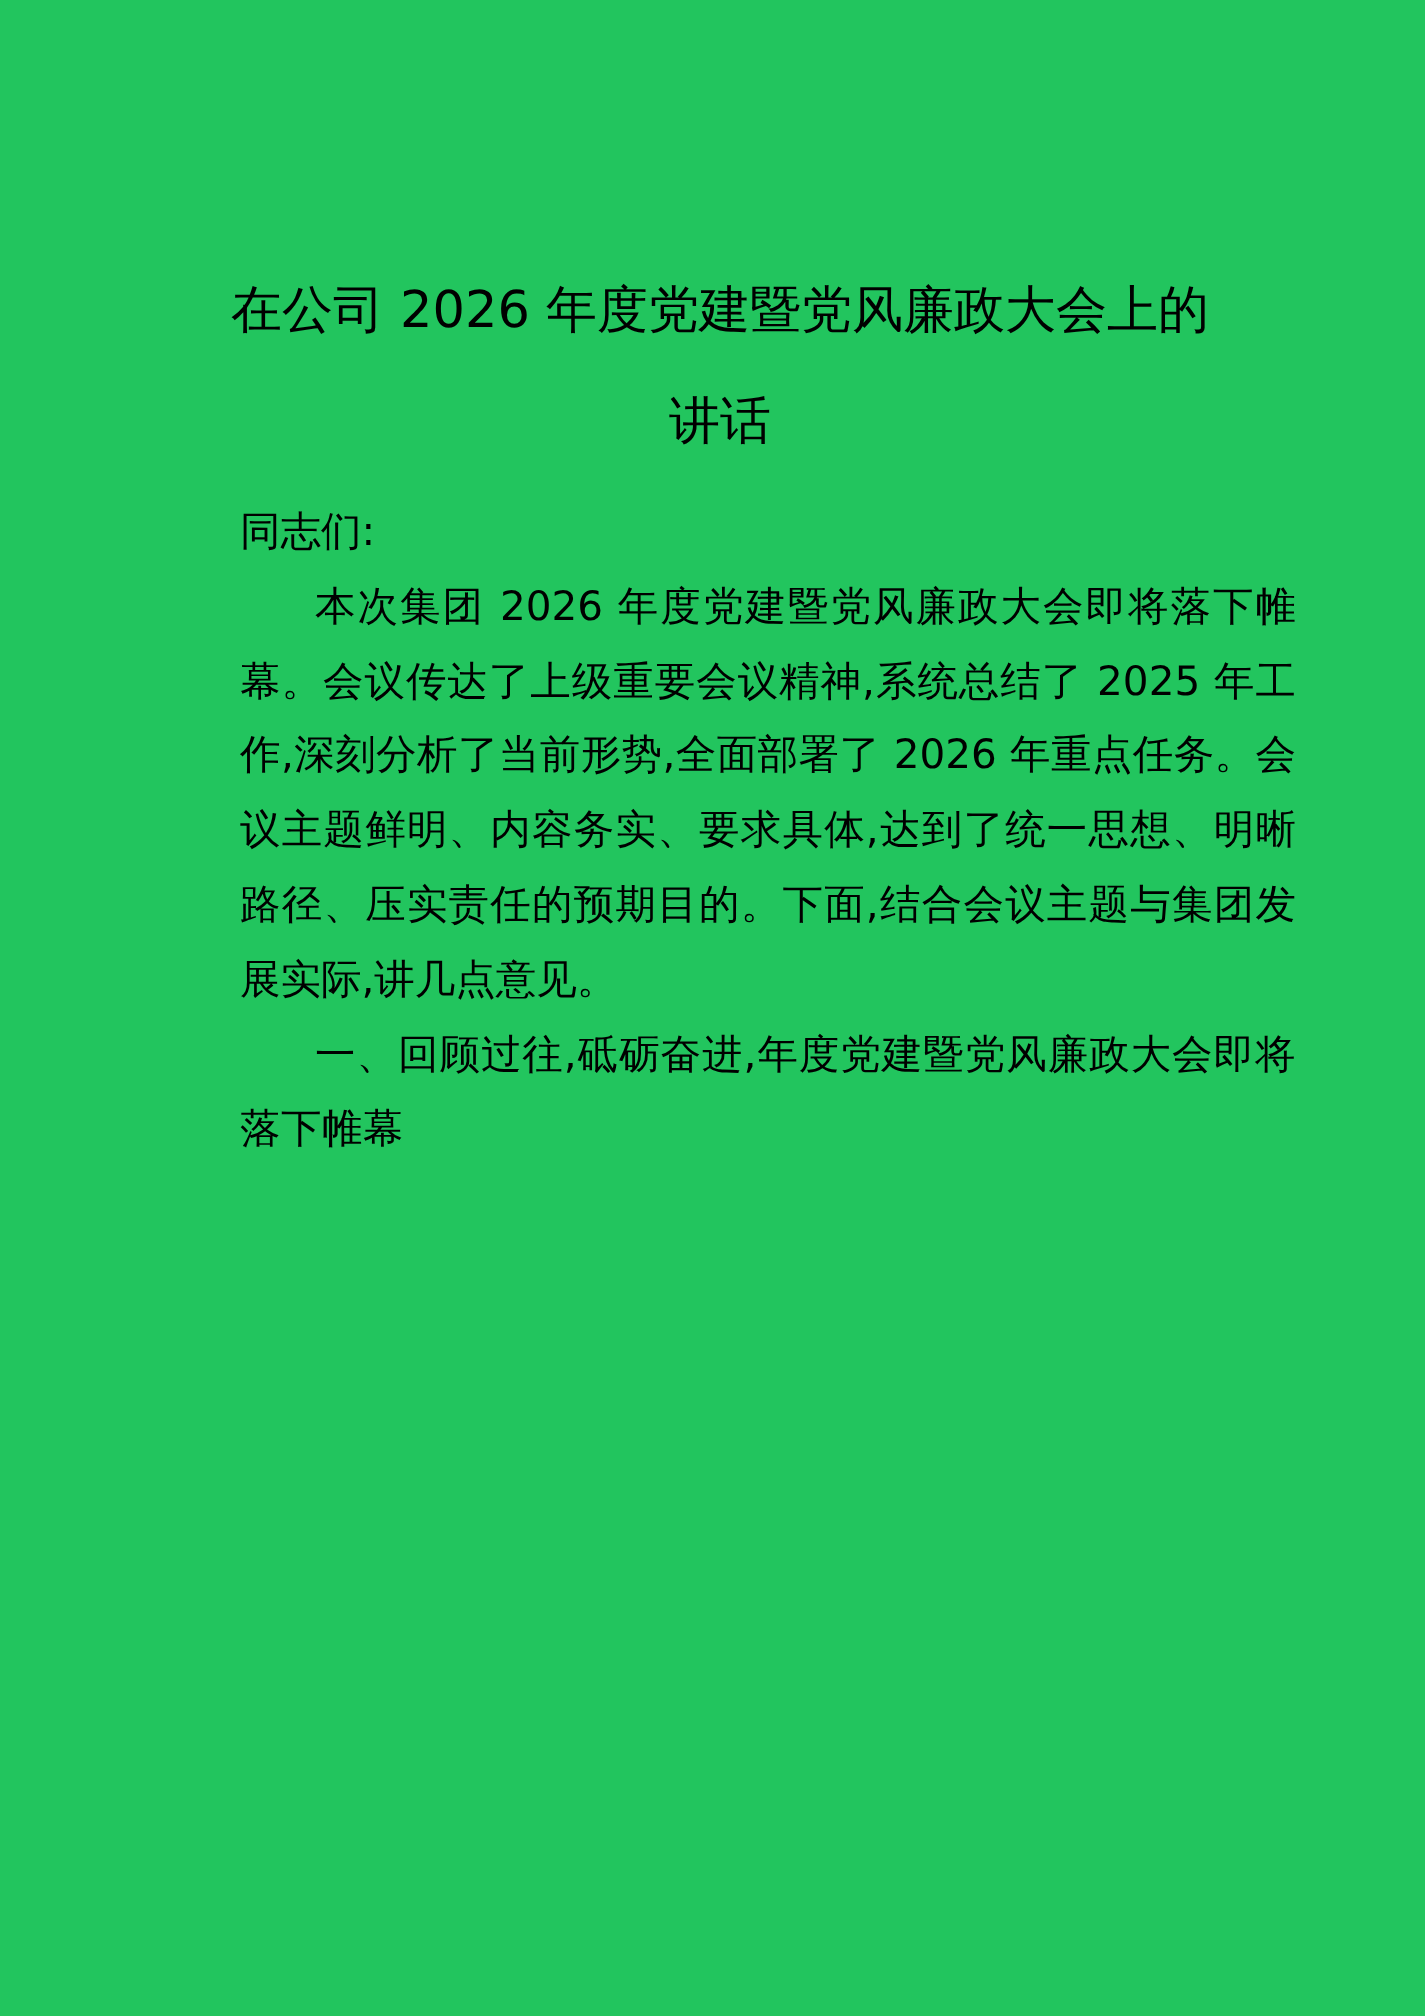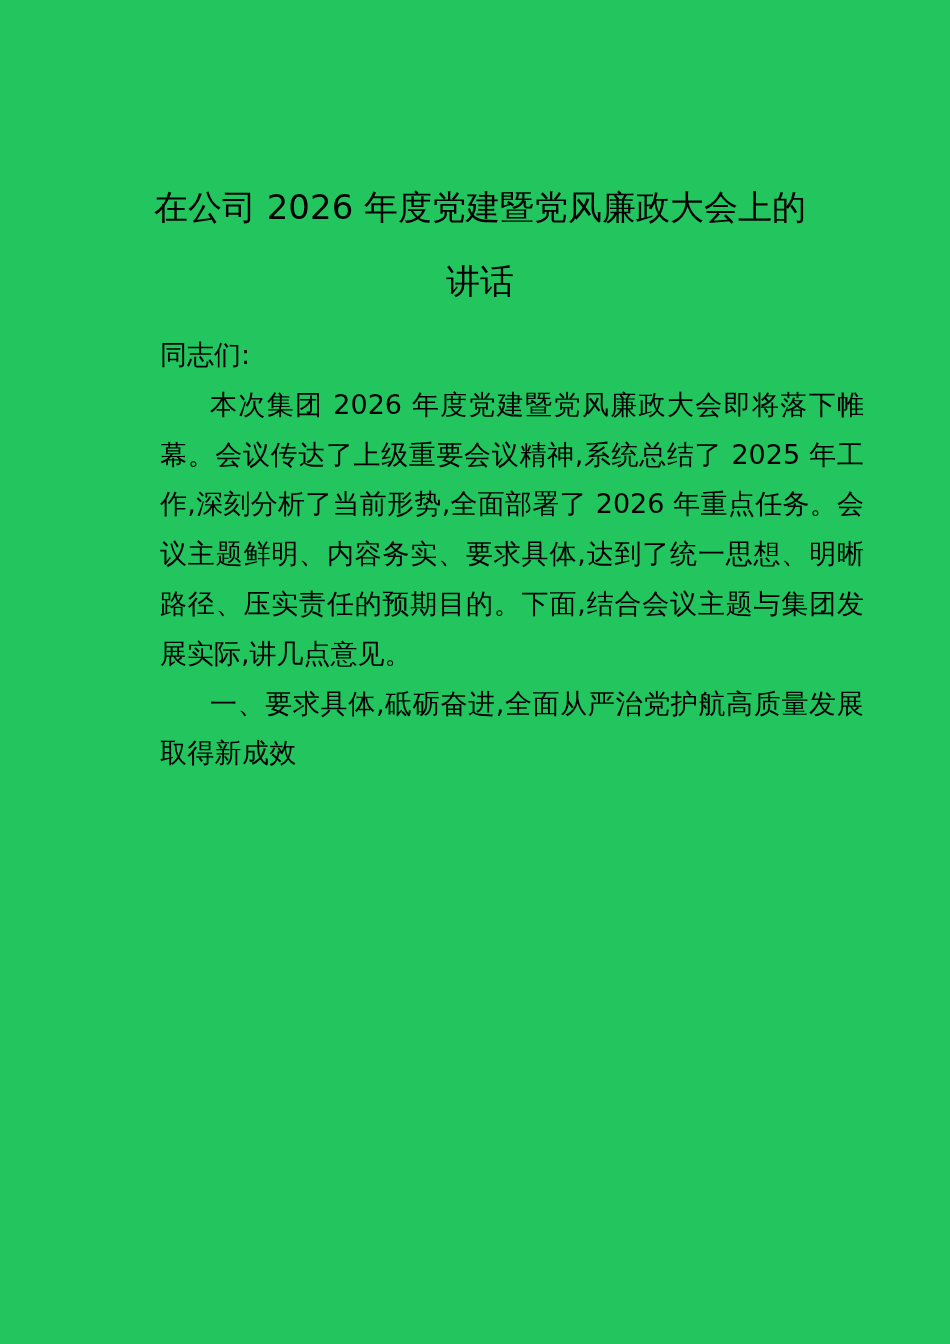--- a/index.html
+++ b/index.html
@@ -26,15 +26,15 @@
 <body>
 
 <div class="page">
   <h1 class="title">
     <div>在公司 2026 年度党建暨党风廉政大会上的</div>
     <div>讲话</div>
   </h1>
   <div class="body">
     <p class="salutation">同志们:</p>
     <p class="indent">本次集团 2026 年度党建暨党风廉政大会即将落下帷幕。会议传达了上级重要会议精神,系统总结了 2025 年工作,深刻分析了当前形势,全面部署了 2026 年重点任务。会议主题鲜明、内容务实、要求具体,达到了统一思想、明晰路径、压实责任的预期目的。下面,结合会议主题与集团发展实际,讲几点意见。</p>
-    <p class="heading">一、要求具体,砥砺奋进,全面从严治党护航高质量发展取得新成效</p>
+    <p class="heading">一、回顾过往,砥砺奋进,年度党建暨党风廉政大会即将落下帷幕</p>
   </div>
 </div>
 
 </body></html>

